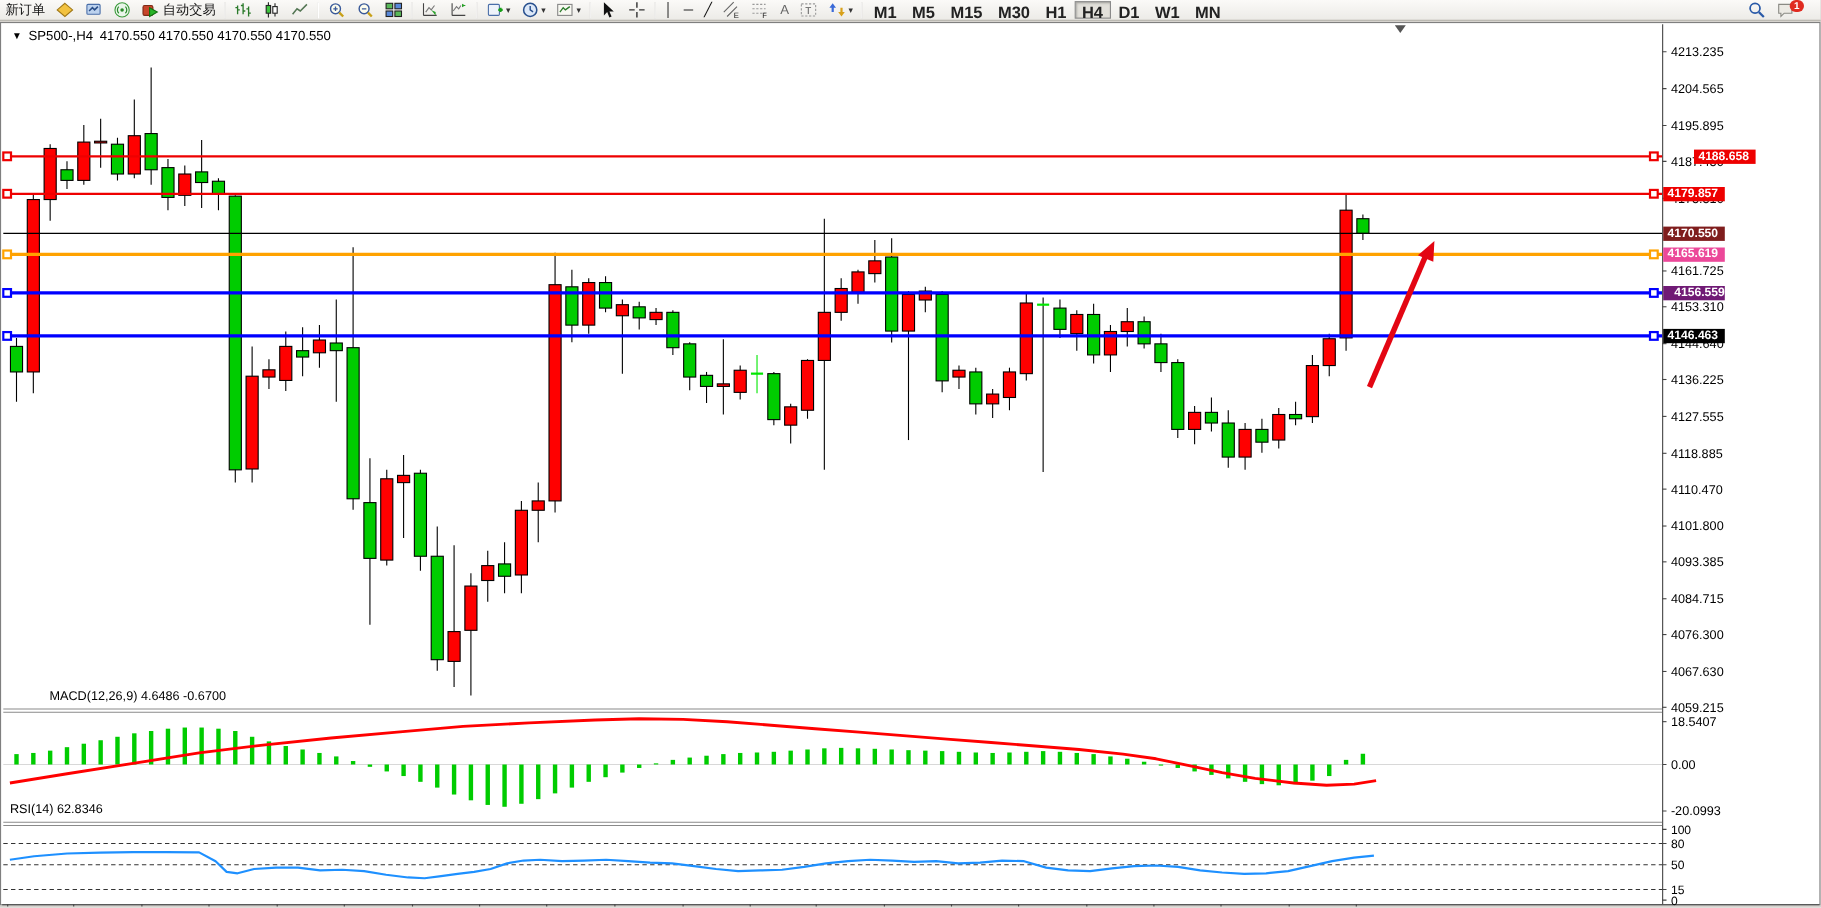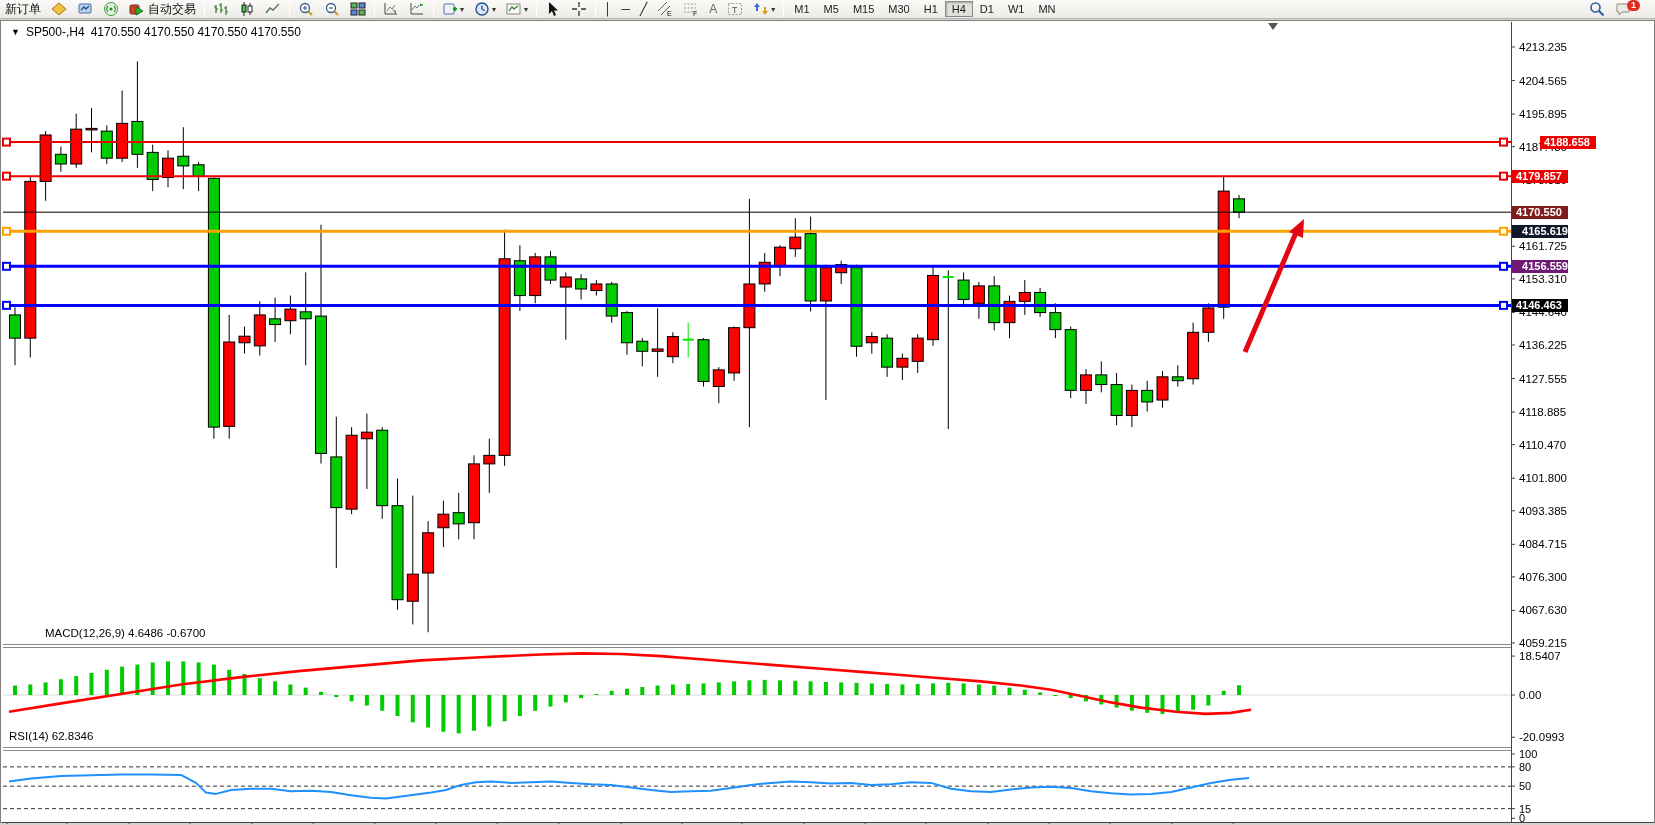--- a/index.html
+++ b/index.html
@@ -7,21 +7,21 @@
     font-family:"Liberation Sans", sans-serif; background:#d6d3ce; }
   
   #toolbar { position:absolute; left:0; top:0; width:1655px; height:19px;
     background:linear-gradient(#fbfaf8,#ecebe7); border-bottom:1px solid #b9b6b0;
     display:flex; align-items:center; font-size:12px; color:#111; }
   .tb-item { display:flex; align-items:center; height:17px; padding:0 3px; margin:0 1px;
     border:1px solid transparent; }
   .tb-sep { width:1px; height:15px; background:#c2bfb9; border-right:1px solid #fff; margin:0 3px; }
   .tb-txt { font-size:12px; white-space:nowrap; }
   .caret { font-size:8px; color:#333; margin-left:2px; }
-  .tf-btn { font-size:11px; padding:1px 6px; height:16px; color:#222; border:1px solid transparent; }
+  .tf-btn { font-size:15px; padding:1px 6px; height:16px; color:#222; border:1px solid transparent;font-weight:bold; }
   .tf-btn.active { border:1px solid #8a8a8a; background:#e2e0da;
     box-shadow:inset 1px 1px 2px rgba(0,0,0,.25); }
   #tb-right { margin-left:auto; display:flex; align-items:center; margin-right:6px; }
   #chat-badge { position:relative; left:-4px; top:-4px; background:#e02b20; color:#fff;
     border-radius:7px; font-size:9px; font-weight:bold; padding:0 4px; height:11px; line-height:11px; }
   
   #chart-frame { position:absolute; left:0; top:20px; width:1655px; height:803px;
     background:#fff; border:1px solid #7f7f7f; }
   #chart-svg { position:absolute; left:0; top:0; }
   #chart-title { position:absolute; left:10px; top:4px; font-size:12px; color:#000;
@@ -594,17 +594,17 @@
   <div class="ind-label" id="macd-label">
     <span>MACD(12,26,9)</span>&nbsp;<span>4.6486 -0.6700</span>
   </div>
   <div class="ind-label" id="rsi-label">
     <span>RSI(14)</span>&nbsp;<span>62.8346</span>
   </div>
   <div id="tags">
       <div class="price-tag" style="background: rgb(238, 0, 0); top: 114.603px; margin-left: 28px;">4188.658</div>
       <div class="price-tag" style="background: rgb(238, 0, 0); top: 148.66px;">4179.857</div>
       <div class="price-tag" style="background: #7f1d1d; top: 184.674px;">4170.550</div>
-      <div class="price-tag" style="background: #0f172a; top: 203.755px; text-align: right;">4165.619</div>
+      <div class="price-tag" style="background: #ec4899; top: 203.755px;">4165.619</div>
       <div class="price-tag" style="background: #701a75; top: 238.813px; text-align: right;">4156.559</div>
       <div class="price-tag" style="background: #000000; top: 277.881px;">4146.463</div>
     </div>
 </div>
 
 </body></html>

